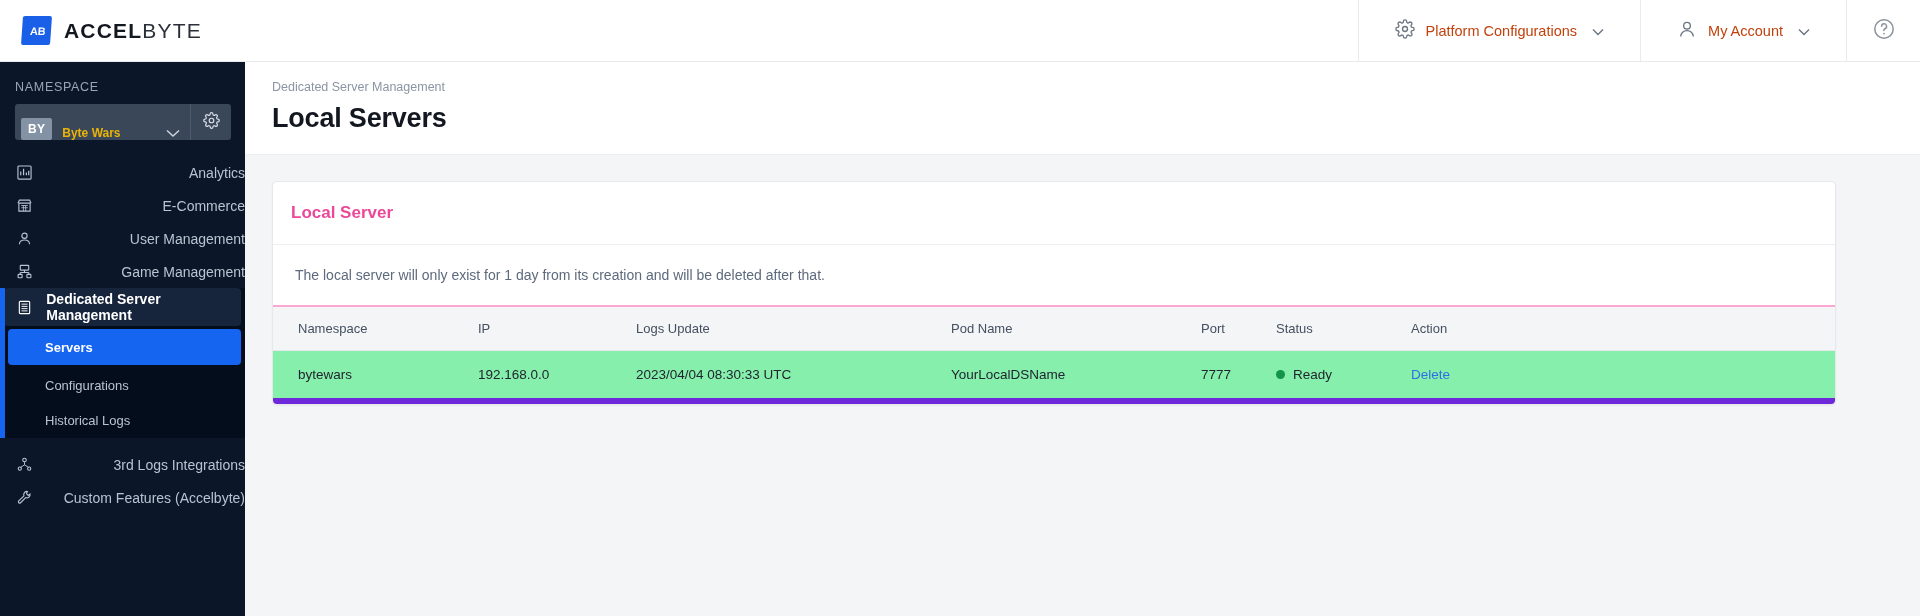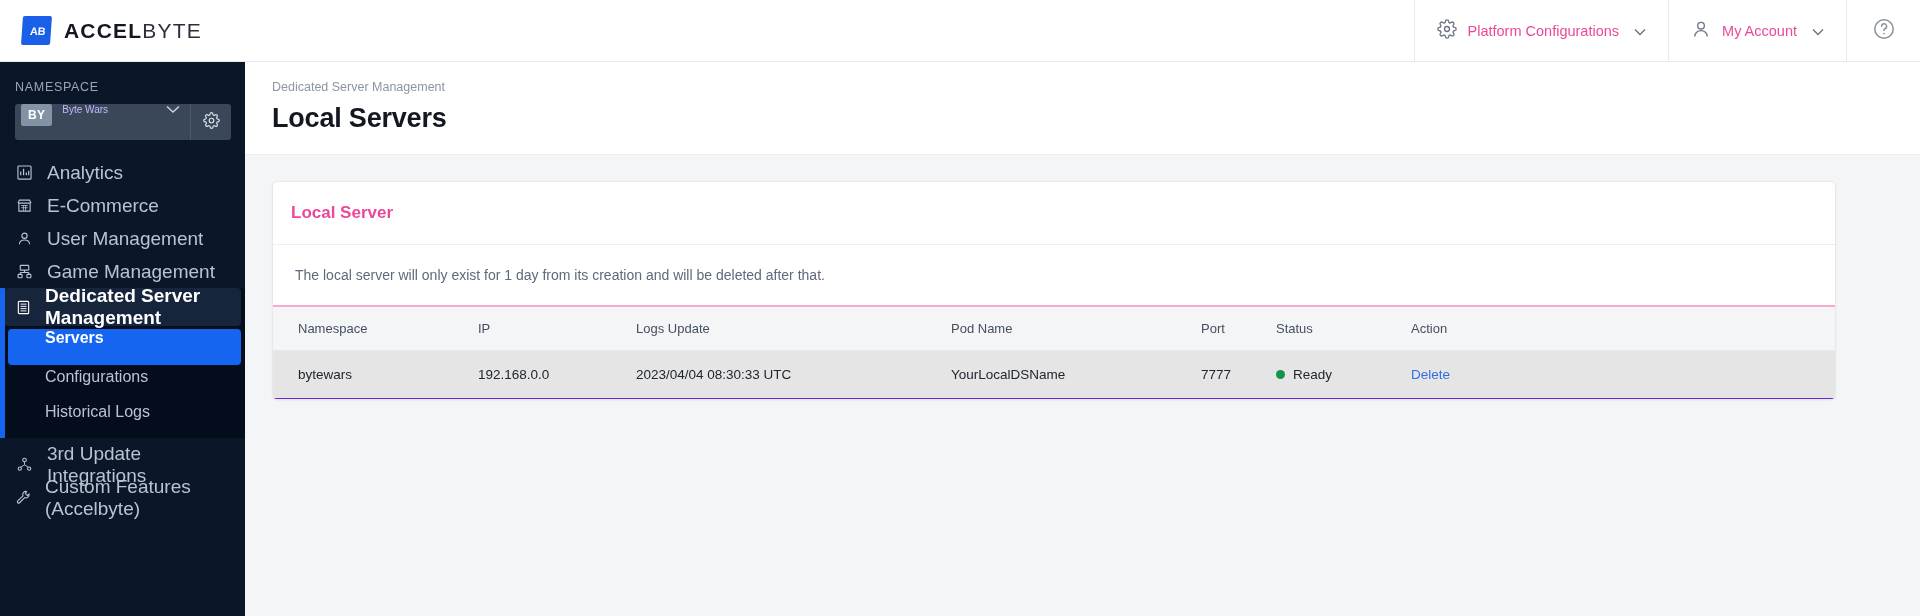--- a/index.html
+++ b/index.html
@@ -46,23 +46,23 @@
   .brand-text b { font-weight: 700; }
   .brand-text .lite { font-weight: 300; color:#2a2f3a; }
 
   .topbar-spacer { flex: 1; }
 
   .top-actions { display: flex; align-items: stretch; height: 62px; }
   .top-item {
     display: flex;
     align-items: center;
     gap: 11px;
-    padding: 0 22px;
+    padding: 0 36px;
     border-left: 1px solid #e8eaee;
-    color: #ec4899;
+    color: #c2410c;
     font-size: 14.5px;
     cursor: pointer;
     white-space: nowrap;
   }
   .top-item .chev { margin-left: 4px; color:#6b7481; }
   .top-help {
     display:flex; align-items:center; justify-content:center;
     width: 74px;
     border-left: 1px solid #e8eaee;
     cursor: pointer;
@@ -87,58 +87,59 @@
     color: #9aa6b6;
     padding: 4px 0 10px 15px;
   }
   .ns-row { display: flex; padding: 0 14px 0 15px; gap: 0; }
   .ns-select {
     flex: 1;
     height: 36px;
     background: #3a4758;
     border-radius: 3px 0 0 3px;
     display: flex;
-    align-items: flex-start;
+    align-items: flex-end;
     padding: 0 10px 0 6px;
     cursor: pointer;
   }
   .ns-badge {
     background: #8492a6;
     color: #ffffff;
     font-size: 12px;
     font-weight: 700;
     border-radius: 2px;
     padding: 4px 7px;
     margin-right: 10px;
     letter-spacing: .3px;
   }
-  .ns-name { color:#c4b5fd; font-size: 10px; font-weight: 400; flex:1; }
+  .ns-name { color:#eab308; font-size: 12px; font-weight: 700; flex:1; }
   .ns-chev { color:#ccd4de; font-size: 11px; }
   .ns-gear {
     width: 41px;
     height: 36px;
     background: #3a4758;
     border-left: 1px solid #4c5a6d;
     border-radius: 0 3px 3px 0;
     display:flex; align-items:center; justify-content:center;
     cursor: pointer;
   }
 
   .nav { margin-top: 16px; position: relative; }
 
   .nav-item {
     display: flex;
     align-items: center;
     gap: 14px;
     height: 33px;
     padding-left: 16px;
-    font-size: 19px;
+    font-size: 14px;
     color: #b9c3d1;
     cursor: pointer;
     margin-bottom: 0;
+    justify-content: space-between;
   }
   .nav-item .ico { width: 17px; display:flex; align-items:center; justify-content:center; }
 
   .nav-group-wrap { position: relative; }
   .nav-group-wrap::before {
     content: "";
     position: absolute;
     left: 0; top: 0; bottom: 0;
     width: 5px;
     background: #1565f0;
@@ -148,23 +149,24 @@
     background: #16253c;
     color: #ffffff;
     font-weight: 700;
     margin: 0 4px;
     border-radius: 4px;
     height: 38px;
     padding-left: 12px;
   }
   .sub-item {
     display: flex;
+    align-items: center;
     height: 35px;
     padding-left: 45px;
-    font-size: 16px;
+    font-size: 13px;
     color: #b9c3d1;
     cursor: pointer;
   }
   .sub-item.active {
     background: #1565f0;
     color: #ffffff;
     font-weight: 700;
     margin: 3px 4px 3px 8px;
     border-radius: 4px;
     padding-left: 37px;
@@ -227,22 +229,22 @@
     font-size: 13px;
     font-weight: 400;
     color: #44505f;
     padding: 14px 0 14px 0;
     border-bottom: 1px solid #e6e8ec;
   }
   td {
     font-size: 13.5px;
     color: #20262f;
     padding: 16px 0 16px 0;
-    border-bottom: 1px solid #6d28d9;
-    background: #e5e5e5;
+    border-bottom: 6px solid #6d28d9;
+    background: #86efac;
   }
   th:first-child, td:first-child { padding-left: 25px; }
 
   .c-ns    { width: 205px; }
   .c-ip    { width: 158px; }
   .c-upd   { width: 315px; }
   .c-pod   { width: 250px; }
   .c-port  { width: 75px; }
   .c-stat  { width: 135px; }
   .c-act   { width: auto; }
@@ -405,21 +407,21 @@
       <div class="nav-tail">
         <div class="nav-item">
           <span class="ico">
             <svg width="15" height="15" viewBox="0 0 16 16" fill="none" stroke="#b9c3d1" stroke-width="1.2">
               <circle cx="8" cy="3.2" r="1.9"></circle>
               <circle cx="3" cy="12.4" r="1.7"></circle>
               <circle cx="13" cy="12.4" r="1.7"></circle>
               <path d="M8 5.1v3.3M8 8.4L3.8 11M8 8.4L12.2 11" stroke-width="1"></path>
             </svg>
           </span>
-          <span>3rd Update Integrations</span>
+          <span>3rd Logs Integrations</span>
         </div>
         <div class="nav-item">
           <span class="ico">
             <svg width="15" height="15" viewBox="0 0 16 16" fill="none" stroke="#b9c3d1" stroke-width="1.2">
               <path d="M11.2 1.6a3.4 3.4 0 0 0-3.8 4.6L1.9 11.7a1.3 1.3 0 0 0 1.9 1.9l5.5-5.5a3.4 3.4 0 0 0 4.6-3.8L12 5.9 10.1 4z"></path>
             </svg>
           </span>
           <span>Custom Features (Accelbyte)</span>
         </div>
       </div>

